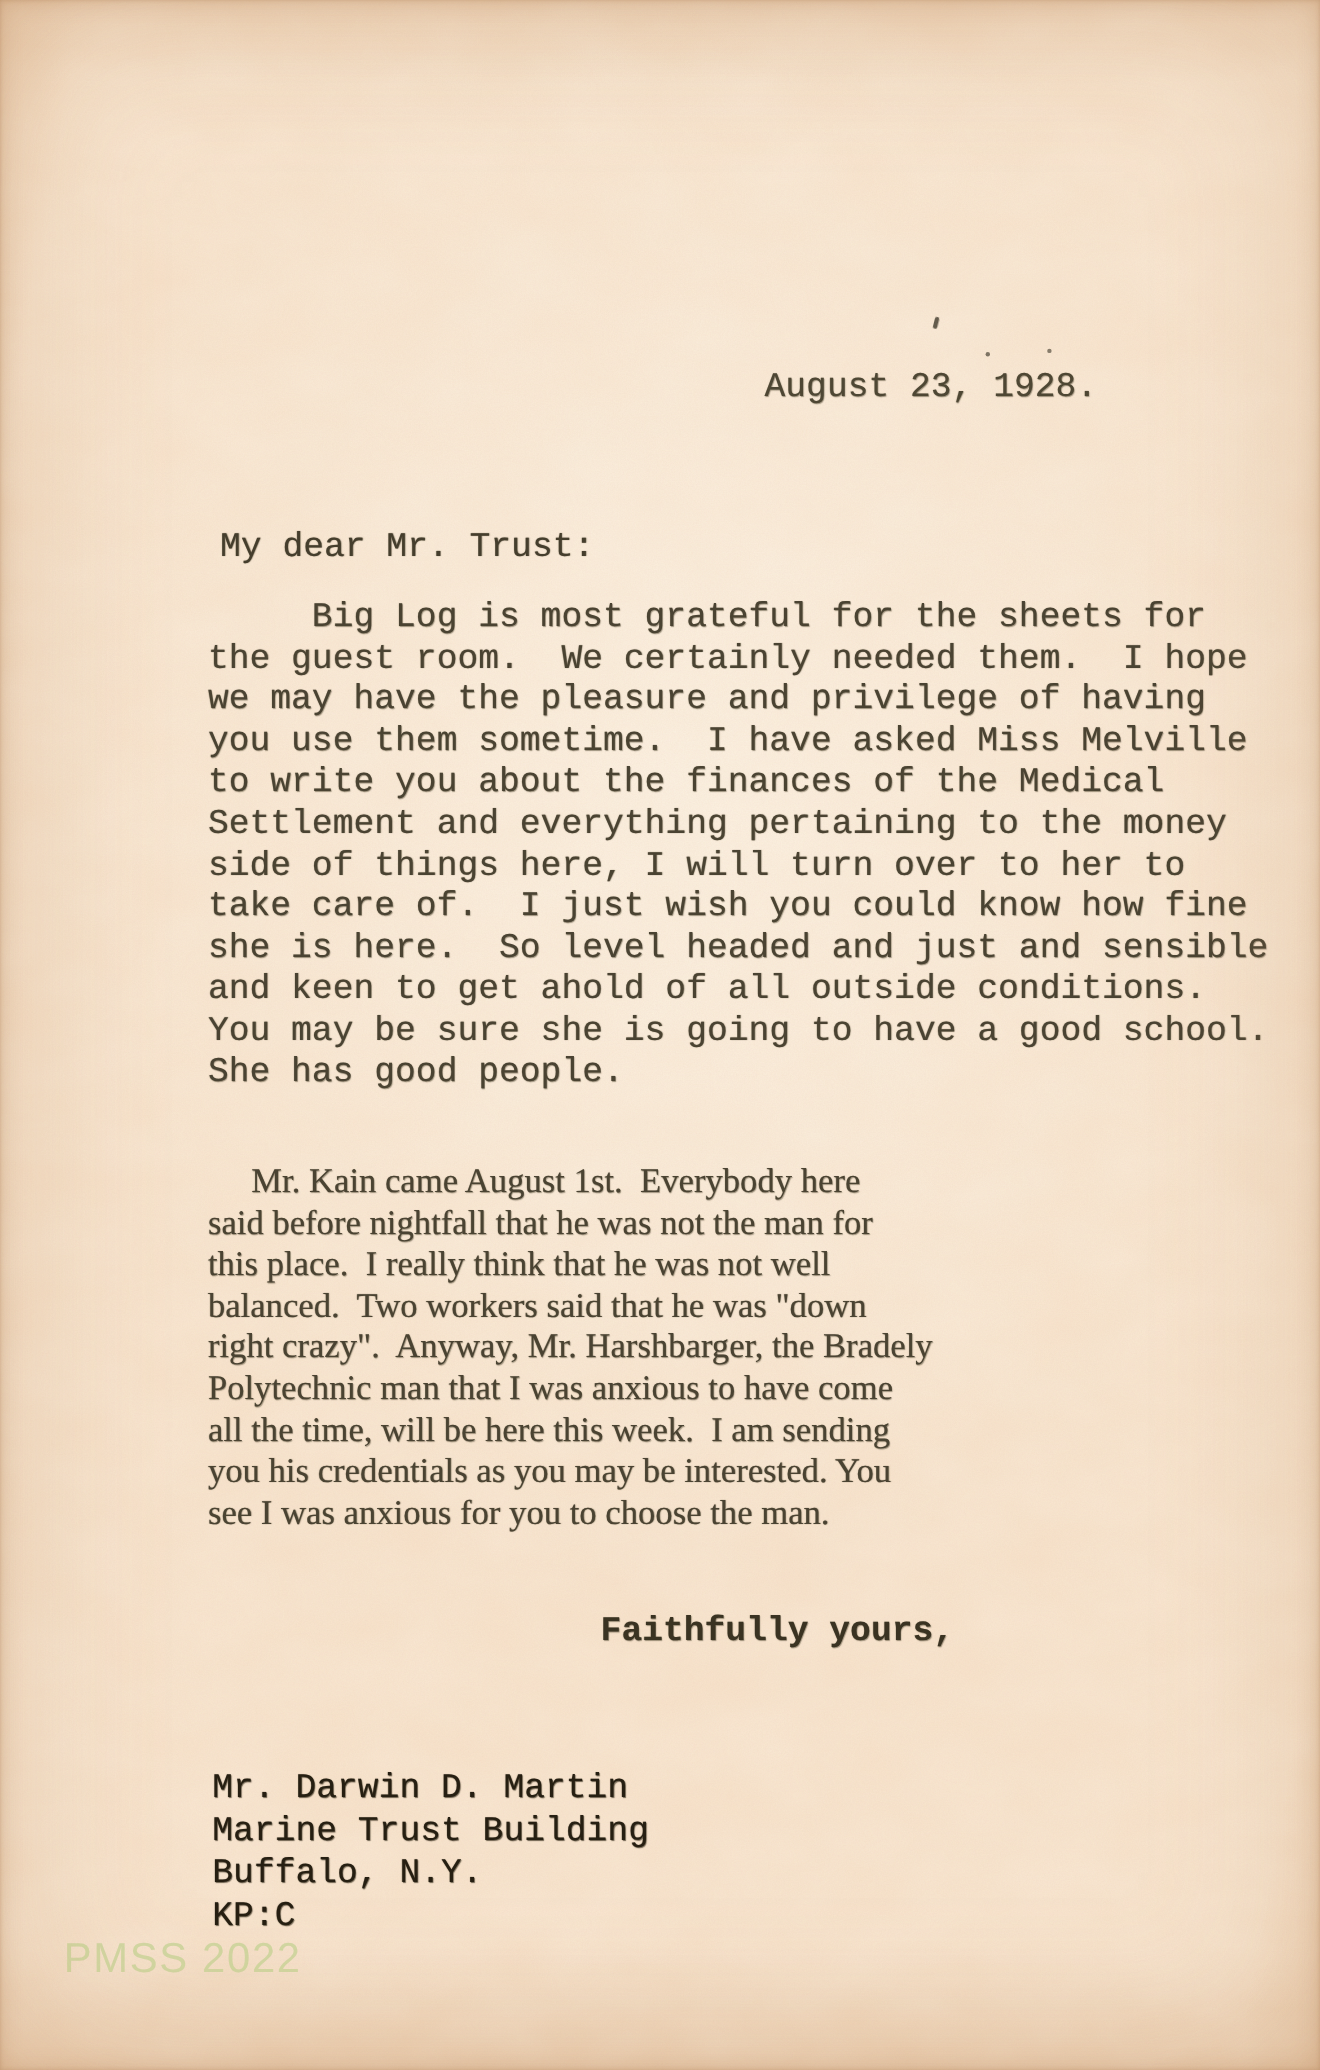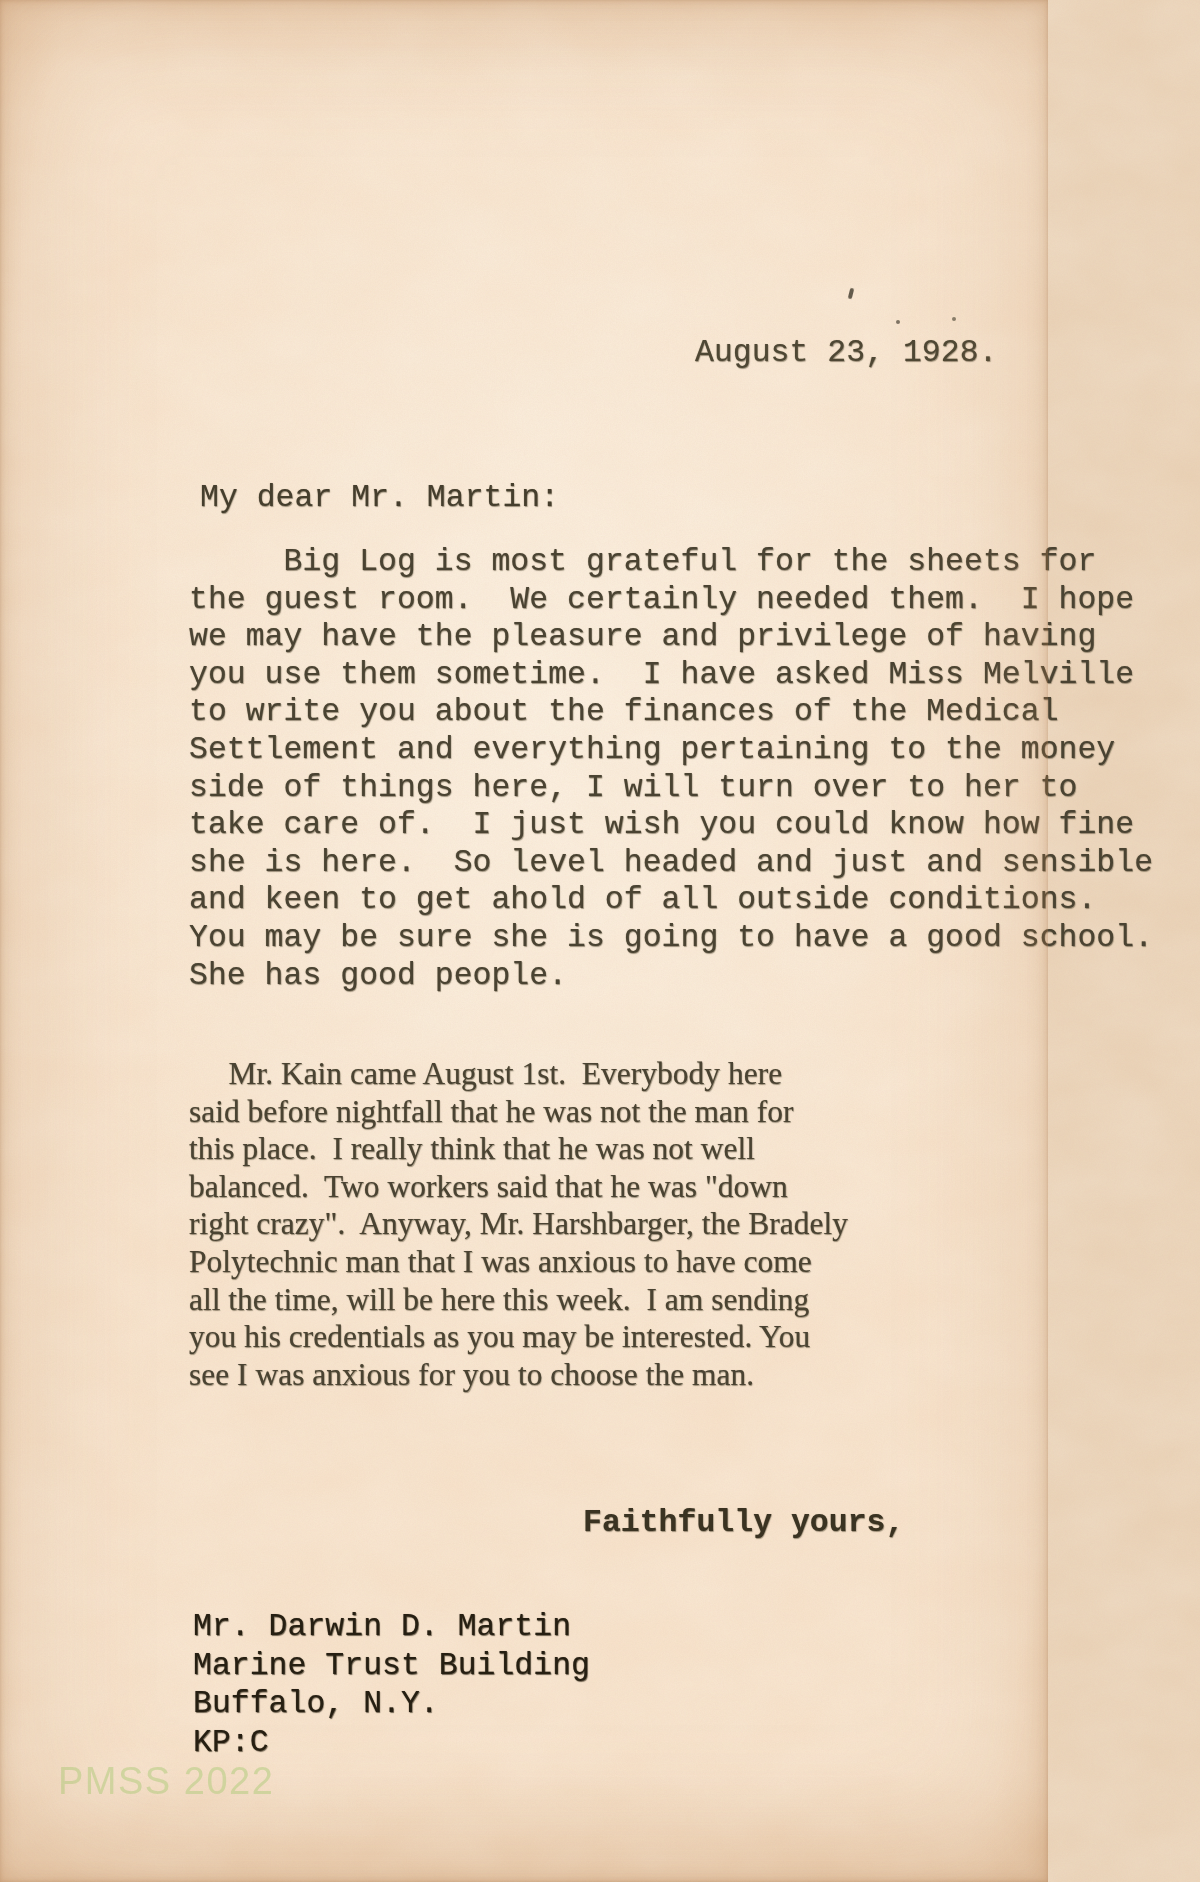--- a/index.html
+++ b/index.html
@@ -5,21 +5,21 @@
   html, body {
     margin: 0;
     padding: 0;
     width: 1200px;
     height: 1882px;
     overflow: hidden;
     background: #e9d0b4;
   }
   .paper {
     position: relative;
-    width: 1048px;
+    width: 1200px;
     height: 1882px;
     background:
       radial-gradient(ellipse 70% 55% at 52% 38%, rgba(255,250,240,0.55), rgba(255,250,240,0) 72%),
       linear-gradient(100deg, rgba(205,150,100,0.20) 0%, rgba(205,150,100,0) 5%, rgba(205,150,100,0) 95%, rgba(205,150,100,0.22) 100%),
       linear-gradient(180deg, rgba(205,150,100,0.18) 0%, rgba(205,150,100,0) 4%, rgba(205,150,100,0) 94%, rgba(205,150,100,0.26) 100%),
       #f7e1c9;
     font-family: "Liberation Mono", "DejaVu Sans Mono", monospace;
   }
   .texture {
     position: absolute;
@@ -45,21 +45,21 @@
     line-height: 37.6px;
     letter-spacing: 0px;
     color: #4a4332;
     text-shadow: 0.6px 0.6px 1px rgba(84,74,52,0.55), -0.3px 0 0.8px rgba(84,74,52,0.35);
     filter: blur(0.35px);
   }
   .date-line   { left: 695px;  top: 334px; color: #4e4734; }
   .salutation  { left: 200px;  top: 479px; color: #453e2d; }
   .para-1      { left: 189px;  top: 543px; }
   .para-2      { left: 189px;  top: 1055px; font-family: Liberation Serif, serif; }
-  .closing     { left: 583px;  top: 1465px; color: #3a3322; font-weight: bold; margin-top: 39px; }
+  .closing     { left: 546px;  top: 1465px; color: #3a3322; font-weight: bold; }
   .recipient   {
     left: 193px; top: 1608px;
     line-height: 38.5px;
     color: #261f12;
     font-weight: normal;
     text-shadow: 0.7px 0.7px 1px rgba(40,32,16,0.65), -0.3px 0 0.8px rgba(40,32,16,0.4);
   }
   .watermark {
     position: absolute;
     z-index: 2;
@@ -107,21 +107,21 @@
     <rect width="1200" height="1882" filter="url(#grain)" opacity="0.35" style="mix-blend-mode:multiply"></rect>
     <rect width="1200" height="1882" filter="url(#fiber)" opacity="0.5" style="mix-blend-mode:multiply"></rect>
   </svg>
 
   <div class="ink date-line">August 23, 1928.</div>
 
   <div class="speck speck-tick"></div>
   <div class="speck speck-dot-1"></div>
   <div class="speck speck-dot-2"></div>
 
-  <div class="ink salutation">My dear Mr. Martin:</div>
+  <div class="ink salutation">My dear Mr. Trust:</div>
 
   <div class="ink para-1">     Big Log is most grateful for the sheets for
 the guest room.  We certainly needed them.  I hope
 we may have the pleasure and privilege of having
 you use them sometime.  I have asked Miss Melville
 to write you about the finances of the Medical
 Settlement and everything pertaining to the money
 side of things here, I will turn over to her to
 take care of.  I just wish you could know how fine
 she is here.  So level headed and just and sensible

